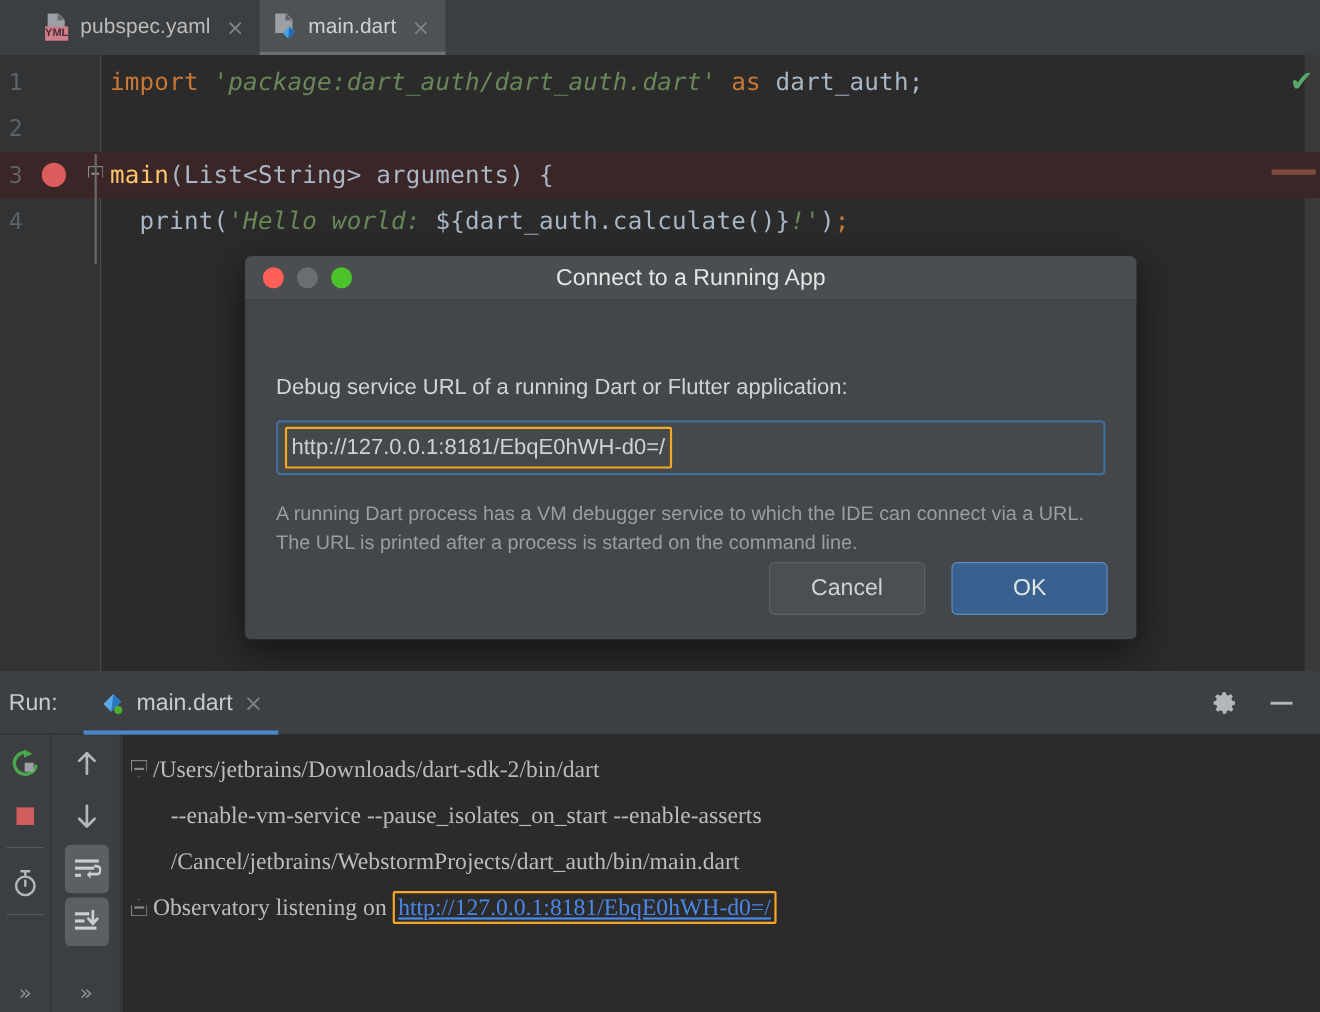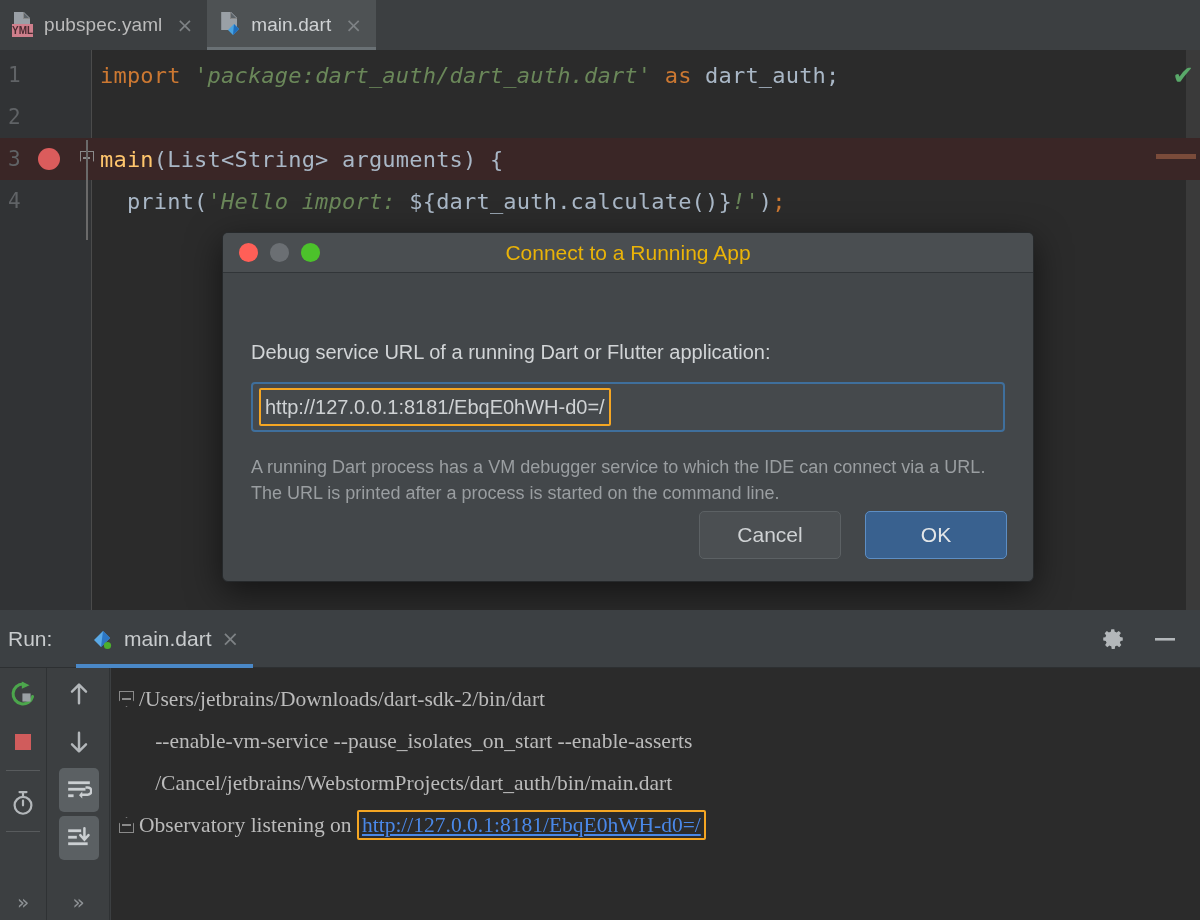--- a/index.html
+++ b/index.html
@@ -7,21 +7,21 @@
     width: 1200px; height: 920px;
     background: #2b2b2b;
     font-family: "Liberation Sans", sans-serif;
     overflow: hidden;
   }
   #app { position: relative; width: 1200px; height: 920px; }
 
   
   .tabbar {
     position: absolute; left: 0; top: 0; width: 1200px; height: 50px;
-    background: #3c3f41; display: flex; align-items: stretch;
+    background: #3c3f41; display: flex; align-items: stretch; padding-left: 29px;
   }
   .tab {
     display: flex; align-items: center; gap: 10px;
     padding: 0 14px 0 12px; height: 50px; position: relative;
   }
   .tab.inactive { background: #3c3f41; }
   .tab.active { background: #4e5254; }
   .tab.active::after {
     content: ""; position: absolute; left: 0; right: 0; bottom: 0;
     height: 3px; background: #6a7175;
@@ -129,21 +129,21 @@
     display: flex; align-items: center; position: relative;
     border-bottom: 1px solid #313538;
   }
   .lights { display: flex; gap: 12px; padding-left: 16px; }
   .light { width: 19px; height: 19px; border-radius: 50%; }
   .light.red { background: #ff5f57; }
   .light.yellow { background: #6b6f73; }
   .light.green { background: #4cc22b; }
   .dlg-title-text {
     position: absolute; left: 0; right: 0; text-align: center;
-    font-size: 21px; color: #eab308;
+    font-size: 21px; color: #e5e5e5;
   }
   .dlg-body { padding: 24px 28px 0 28px; }
   .dlg-label { font-size: 20px; color: #d2d5d7; margin-top: 44px; }
   .urlfield {
     margin-top: 18px; height: 50px; background: #45494c;
     border: 2px solid #3f6f9c; border-radius: 4px;
     display: flex; align-items: center; padding: 0 6px;
   }
   .urlhighlight {
     border: 2px solid #f5a623; border-radius: 2px;
@@ -296,21 +296,21 @@
           <span class="codetext"></span>
         </div>
         <div class="coderow hl" style="top: 88px;">
           <span class="lineno">3</span>
           <span class="bp" style="top: 10px;"></span>
           <span class="fold" style="top: 13px;"></span>
           <span class="codetext"><span class="fn">main</span><span class="plain">(List&lt;String&gt; arguments) {</span></span>
         </div>
         <div class="coderow" style="top: 130px;">
           <span class="lineno">4</span>
-          <span class="codetext"><span class="plain">  print(</span><span class="str">'Hello import: </span><span class="plain">${dart_auth.calculate()}</span><span class="str">!'</span><span class="plain">)</span><span class="kw">;</span></span>
+          <span class="codetext"><span class="plain">  print(</span><span class="str">'Hello world: </span><span class="plain">${dart_auth.calculate()}</span><span class="str">!'</span><span class="plain">)</span><span class="kw">;</span></span>
         </div>
         <span class="foldline" style="top: 90px; height: 100px;"></span>
       </div>
 
     <span class="checkmark">✔</span>
     <span class="marker-stripe" style="top:104px"></span>
   </div>
 
   <div class="dialog">
     <div class="dlg-title">

